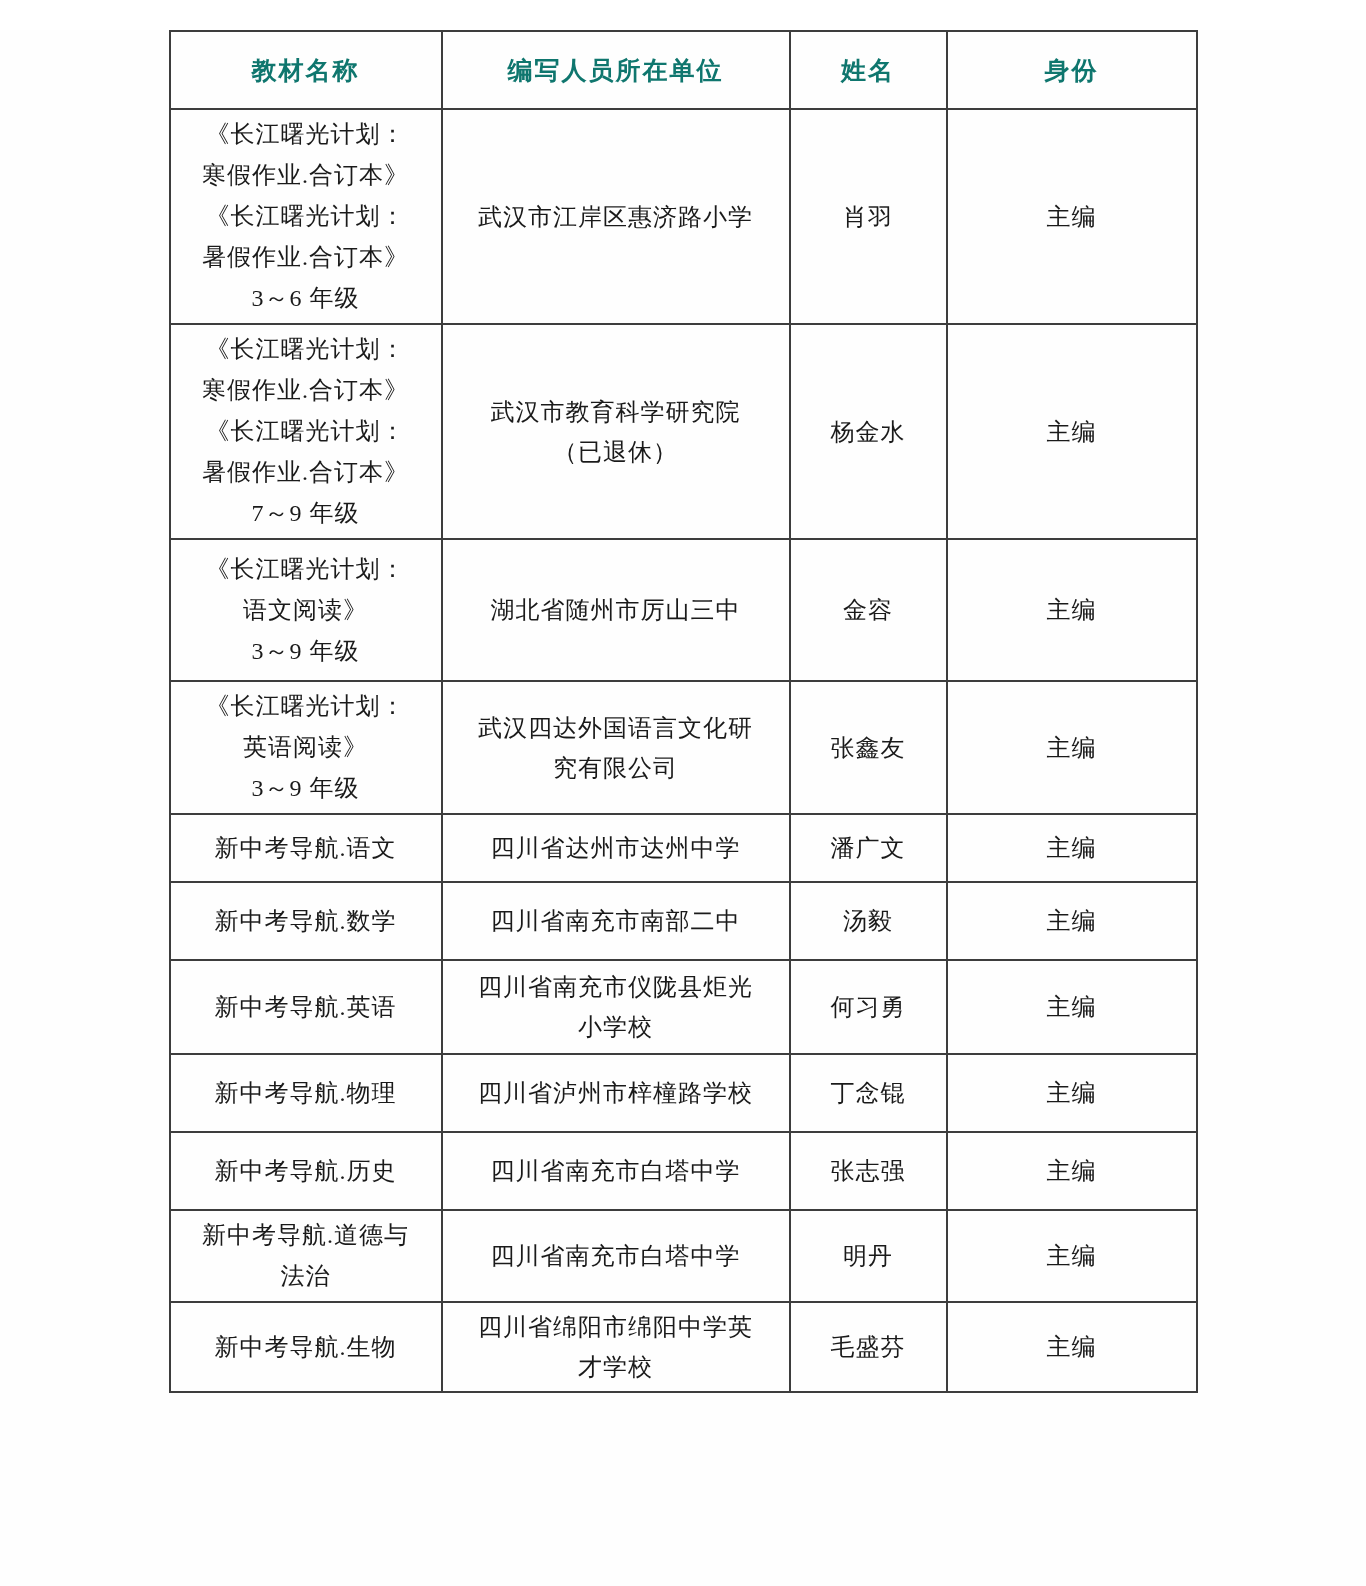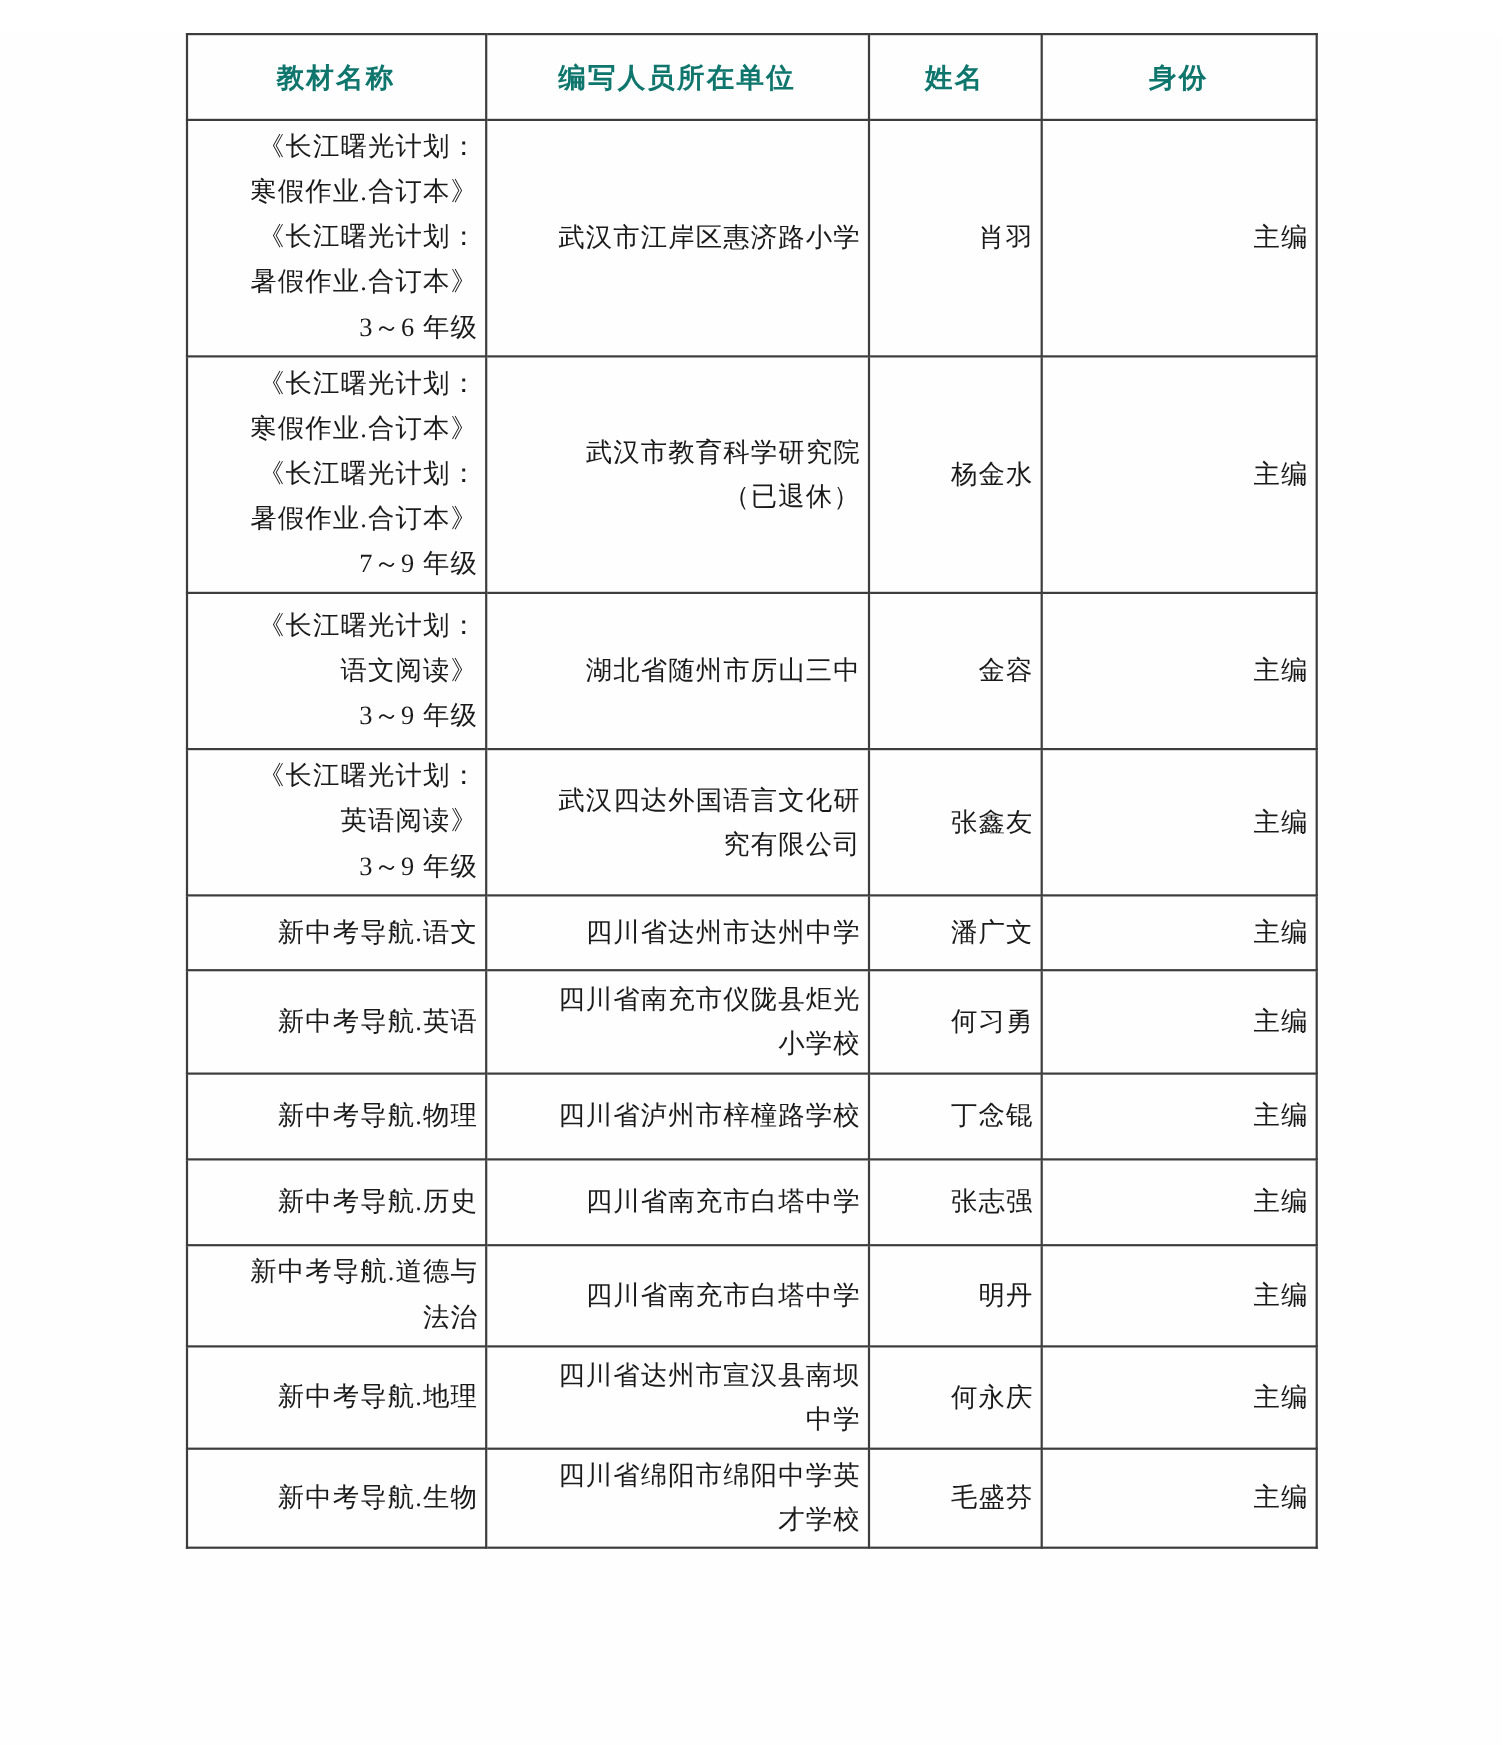--- a/index.html
+++ b/index.html
@@ -40,21 +40,20 @@
     height: 78px;
     font-family: "Liberation Sans", "DejaVu Sans", sans-serif;
     font-weight: bold;
     font-size: 25px;
     letter-spacing: 2px;
     color: #0f766e;
   }
   table.roster td {
     font-size: 24px;
     letter-spacing: 1px;
-    text-align: right;
   }
   .cell-line {
     display: block;
     line-height: 41px;
   }
   td.unit-cell .cell-line {
     line-height: 40px;
   }
   td.name-cell .cell-line,
   td.role-cell .cell-line {
@@ -158,20 +157,34 @@
           <td class="unit-cell">
             <span class="cell-line">四川省达州市达州中学</span>
           </td>
           <td class="name-cell">
             <span class="cell-line">潘广文</span>
           </td>
           <td class="role-cell">
             <span class="cell-line">主编</span>
           </td>
         </tr>
+        <tr style="height: 78px;">
+          <td class="textbook-cell">
+            <span class="cell-line">新中考导航.数学</span>
+          </td>
+          <td class="unit-cell">
+            <span class="cell-line">四川省南充市南部二中</span>
+          </td>
+          <td class="name-cell">
+            <span class="cell-line">汤毅</span>
+          </td>
+          <td class="role-cell">
+            <span class="cell-line">主编</span>
+          </td>
+        </tr>
         <tr style="height: 94px;">
           <td class="textbook-cell">
             <span class="cell-line">新中考导航.英语</span>
           </td>
           <td class="unit-cell">
             <span class="cell-line">四川省南充市仪陇县炬光</span>
             <span class="cell-line">小学校</span>
           </td>
           <td class="name-cell">
             <span class="cell-line">何习勇</span>
@@ -211,35 +224,20 @@
         <tr style="height: 75px;">
           <td class="textbook-cell">
             <span class="cell-line">新中考导航.道德与</span>
             <span class="cell-line">法治</span>
           </td>
           <td class="unit-cell">
             <span class="cell-line">四川省南充市白塔中学</span>
           </td>
           <td class="name-cell">
             <span class="cell-line">明丹</span>
-          </td>
-          <td class="role-cell">
-            <span class="cell-line">主编</span>
-          </td>
-        </tr>
-        <tr style="height: 93px;">
-          <td class="textbook-cell">
-            <span class="cell-line">新中考导航.地理</span>
-          </td>
-          <td class="unit-cell">
-            <span class="cell-line">四川省达州市宣汉县南坝</span>
-            <span class="cell-line">中学</span>
-          </td>
-          <td class="name-cell">
-            <span class="cell-line">何永庆</span>
           </td>
           <td class="role-cell">
             <span class="cell-line">主编</span>
           </td>
         </tr>
         <tr style="height: 86px;">
           <td class="textbook-cell">
             <span class="cell-line">新中考导航.生物</span>
           </td>
           <td class="unit-cell">

